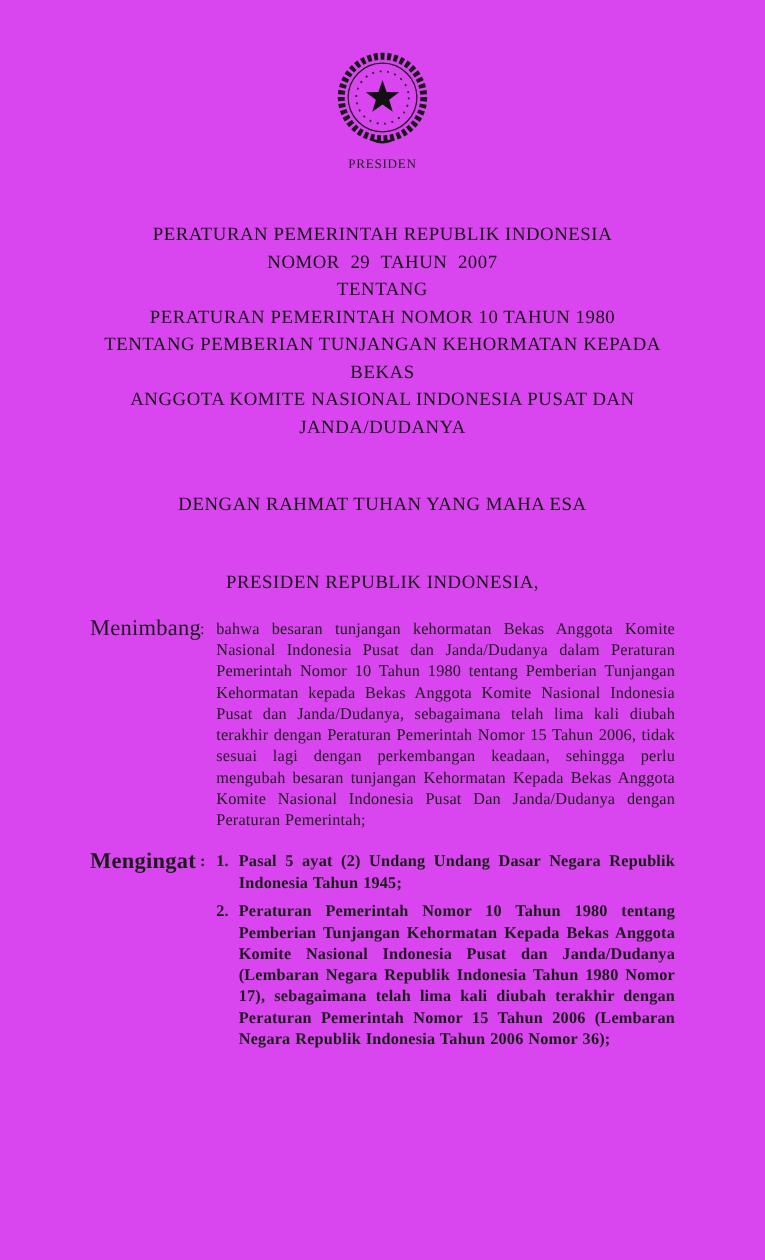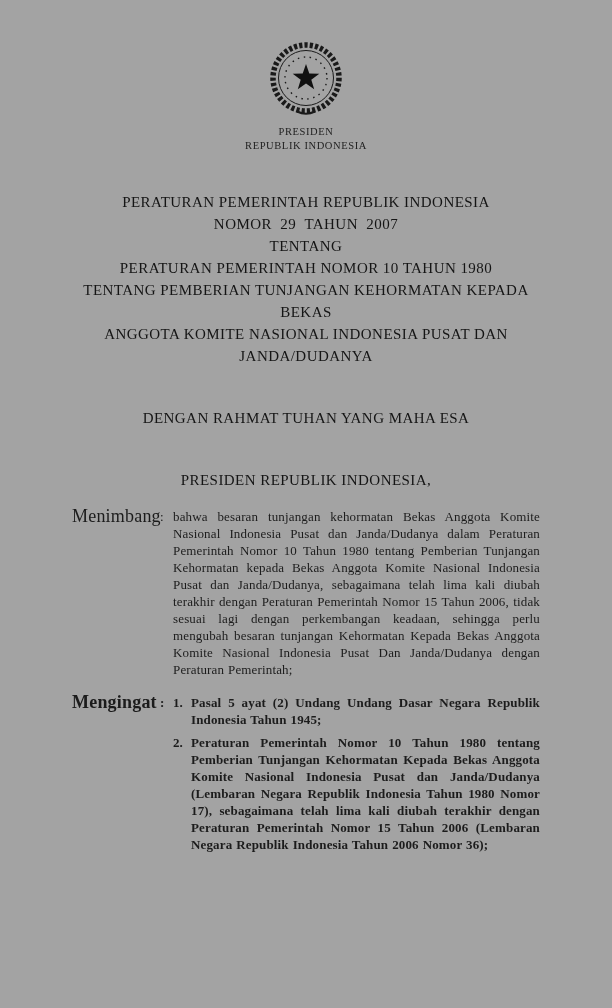--- a/index.html
+++ b/index.html
@@ -1,17 +1,17 @@
 <!DOCTYPE html>
 <html><head>
 <meta charset="utf-8">
 <style>
   html,body{margin:0;padding:0;background:#e9e9e9;}
   .page{
-    width:612px;height:1008px;margin:0 auto;background:#a3a3a3;
+    width:612px;height:1008px;margin:0 auto;background:#d946ef;
     font-family:"Liberation Serif","DejaVu Serif",serif;
     color:#1c1c1c;position:relative;overflow:hidden;
     box-sizing:border-box;padding:38px 72px 0 72px;
   }
   
   .letterhead{text-align:center;}
   .emblem{display:block;margin:0 auto;}
   .org-line{font-size:10.5px;line-height:14px;letter-spacing:.6px;color:#222;}
   .org-line.first{margin-top:5px;}
   
@@ -53,21 +53,20 @@
     <svg class="emblem" width="78" height="82" viewBox="0 0 78 82" aria-hidden="true">
       <g fill="none" stroke="#1a1a1a">
         <circle cx="39" cy="40" r="33" stroke-width="5.5" stroke-dasharray="3.2 2.1"></circle>
         <circle cx="39" cy="40" r="27.5" stroke-width="1"></circle>
         <circle cx="39" cy="40" r="21" stroke-width="1.4" stroke-dasharray="1.5 4.5"></circle>
       </g>
       <path fill="#111" d="M39 26 L42.3 35.5 L52.3 35.7 L44.3 41.7 L47.2 51.3 L39 45.6 L30.8 51.3 L33.7 41.7 L25.7 35.7 L35.7 35.5 Z"></path>
       <path d="M30 73.5 q9 4.5 18 0" stroke="#1a1a1a" stroke-width="2" fill="none"></path>
     </svg>
     <div class="org-line first">PRESIDEN</div>
-    <div class="org-line">REPUBLIK INDONESIA</div>
   </header>
 
   <section class="title-block">
     <div class="title-line">PERATURAN PEMERINTAH REPUBLIK INDONESIA</div>
     <div class="title-line">NOMOR  29  TAHUN  2007</div>
     <div class="title-line">TENTANG</div>
     <div class="title-line">PERATURAN PEMERINTAH NOMOR 10 TAHUN 1980</div>
     <div class="title-line">TENTANG PEMBERIAN TUNJANGAN KEHORMATAN KEPADA BEKAS</div>
     <div class="title-line">ANGGOTA KOMITE NASIONAL INDONESIA PUSAT DAN JANDA/DUDANYA</div>
   </section>

